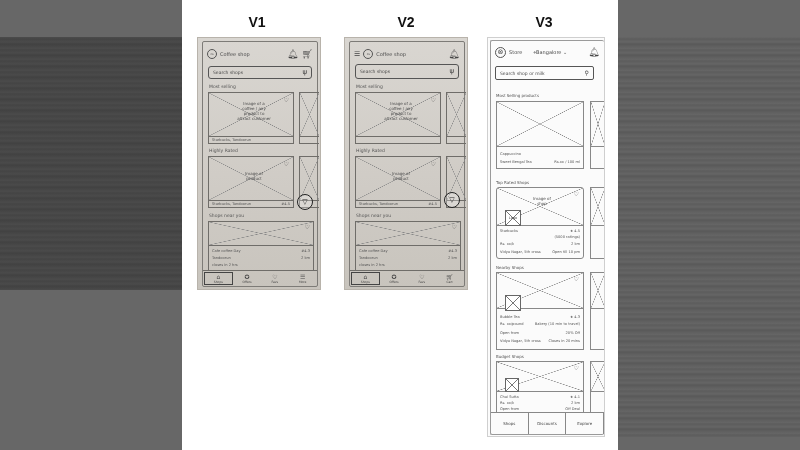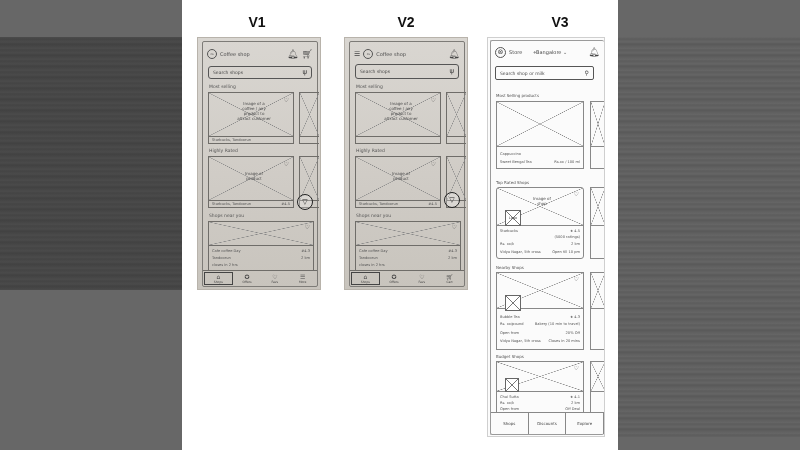--- a/index.html
+++ b/index.html
@@ -98,21 +98,21 @@
 </head>
 <body>
 
 <div class="bg-band left"></div>
 <div class="bg-band right"></div>
 
 <div class="card">
 
   <div class="version-label" style="left:45px">V1</div>
   <div class="version-label" style="left:194px">V2</div>
-  <div class="version-label" style="left:348px">V3</div>
+  <div class="version-label" style="left:332px">V3</div>
 
   <div class="sheet photo" style="left:15px; top:37px; width:124px; height:253px;">
     <div class="phone" style="left:4px; top:3px; width:116px; height:246px;">
       <div class="hdr">
         <span class="logo-circ">cs</span>
         <span>Coffee shop</span>
         <span class="spacer"></span>
         <span class="ico">🔔︎</span>
         <span class="ico">🛒︎</span>
       </div>

